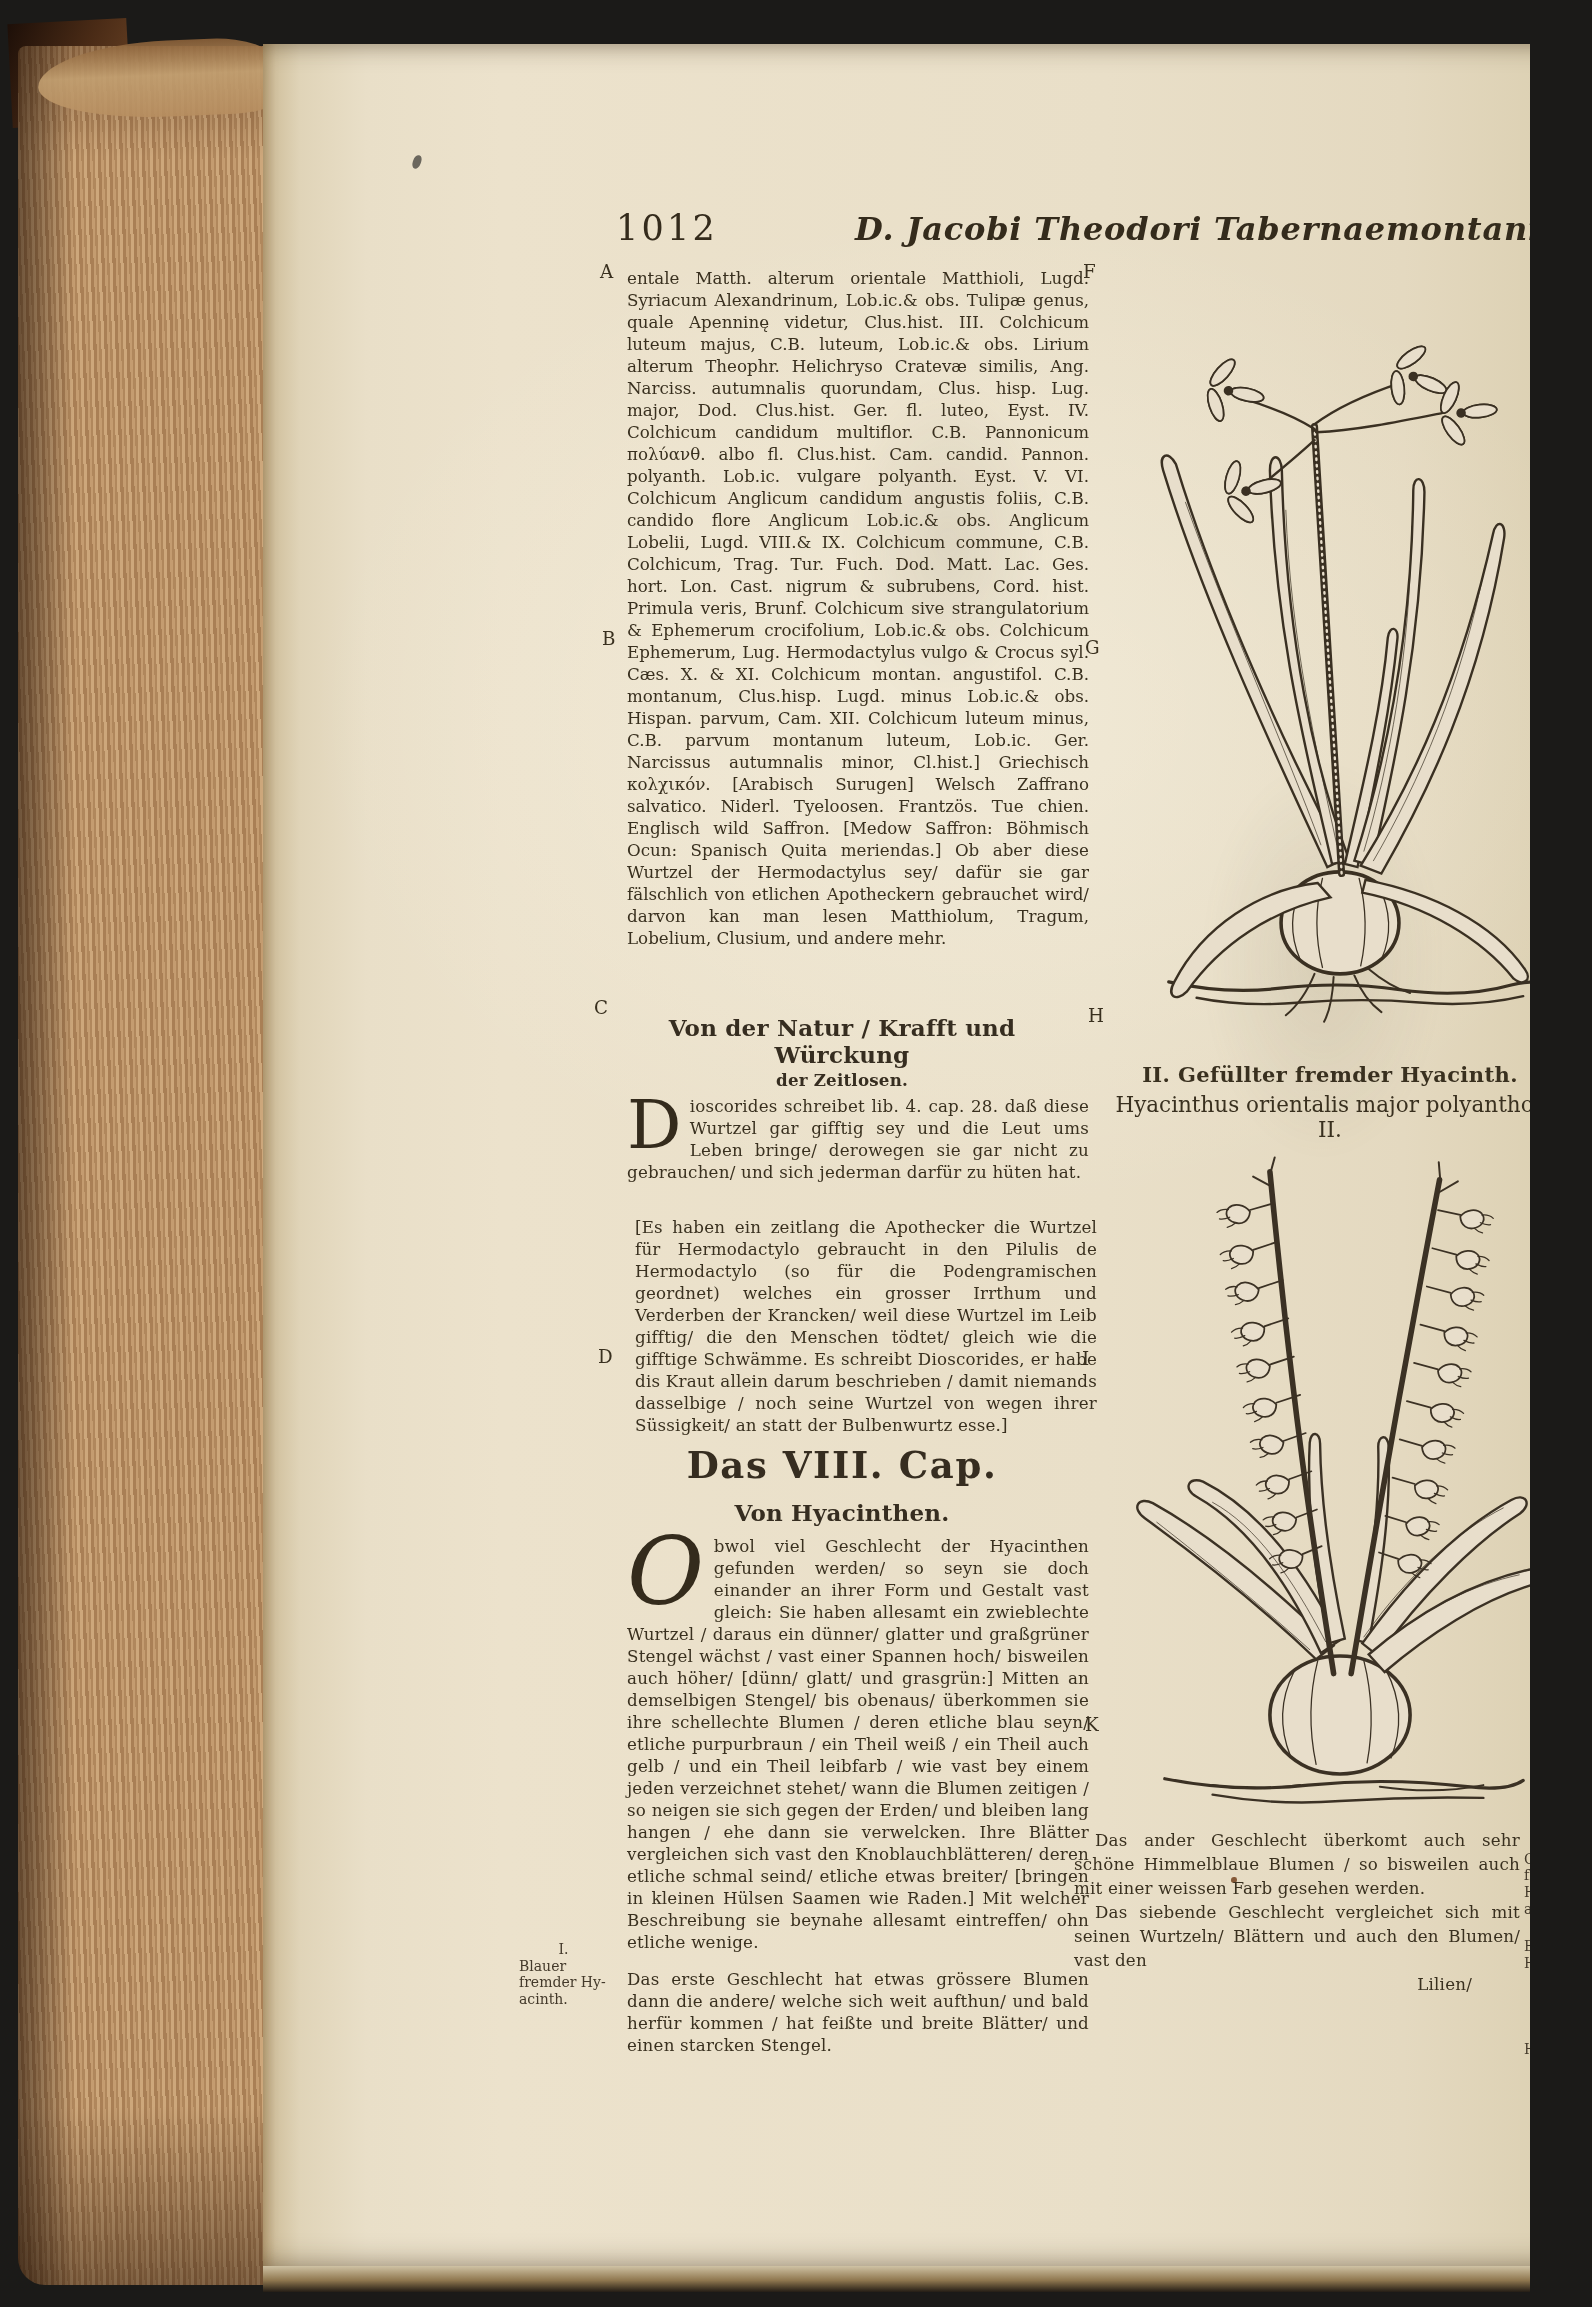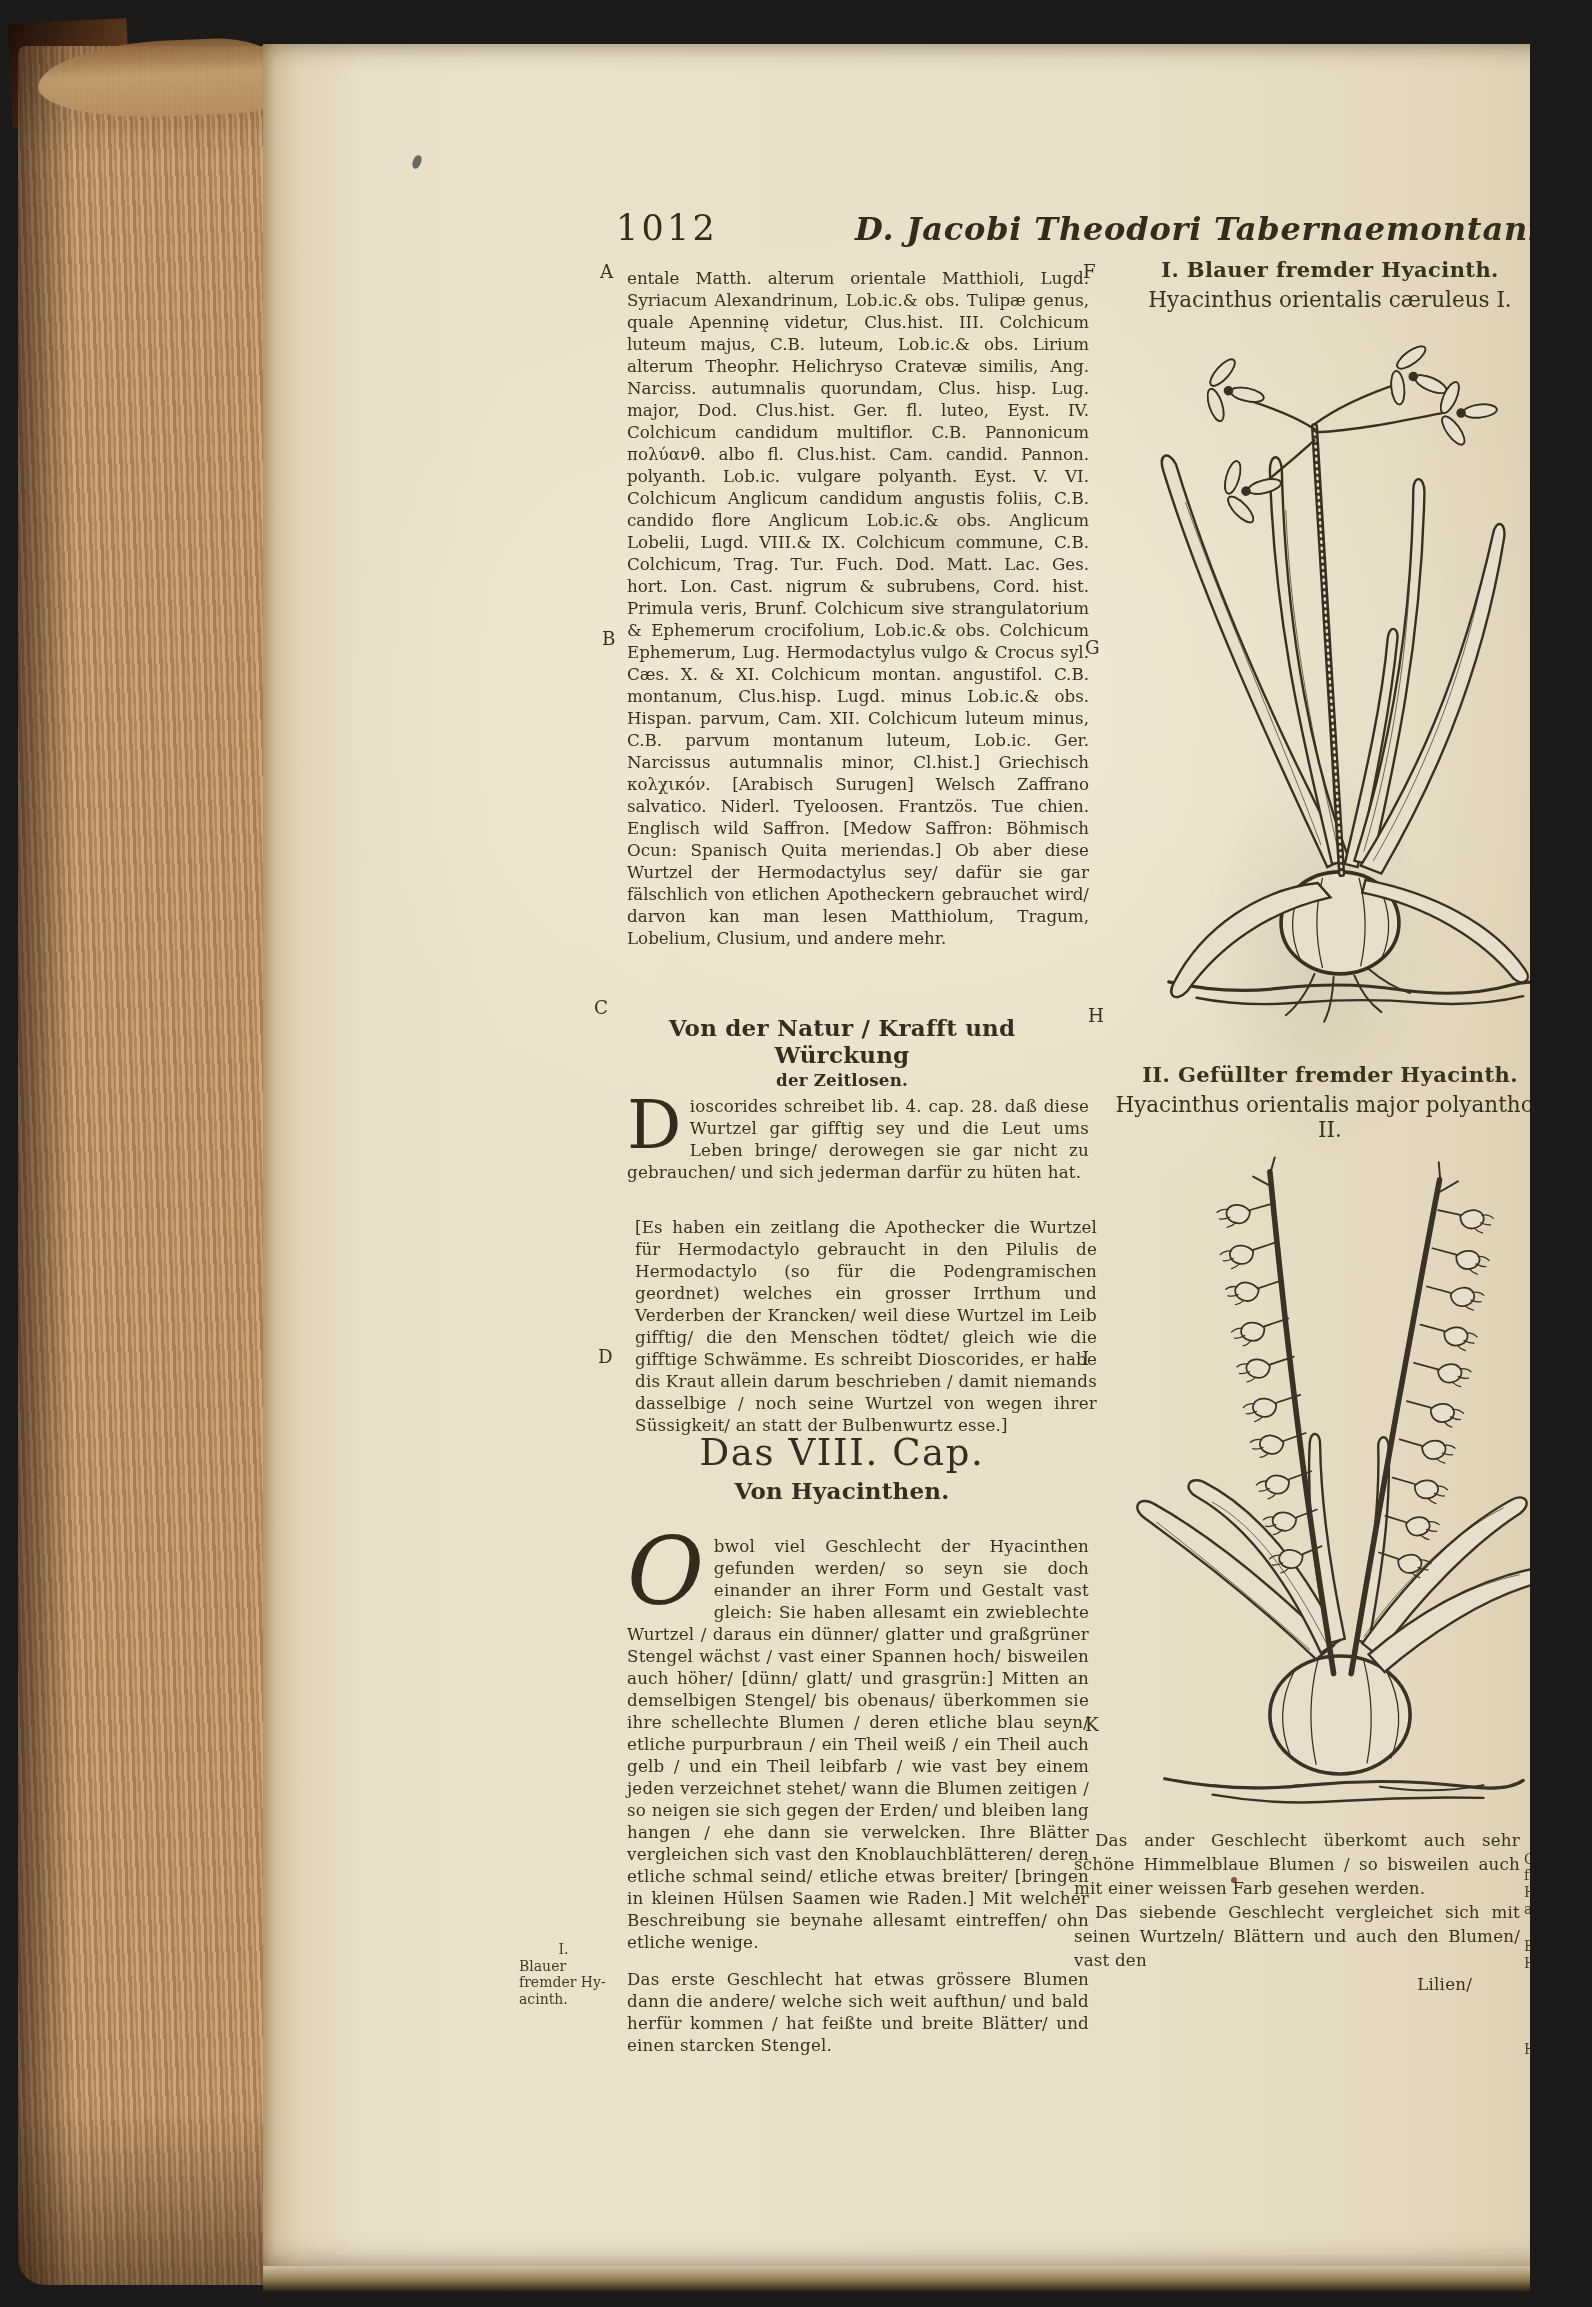--- a/index.html
+++ b/index.html
@@ -50,21 +50,21 @@
   #running-title{position:absolute;left:250px;top:1.6px;font-size:32px;font-weight:bold;
     letter-spacing:0.8px;color:#342b1c;white-space:nowrap;font-style:italic;}
 
   #para-synonyms{left:348px;top:207px;}
   #nature-heading-block{left:348px;top:970px;width:462px;text-align:center;}
   #nature-heading{font-size:23px;font-weight:bold;margin:0;}
   #nature-subheading{font-size:16.7px;font-weight:bold;margin:1.6px 0 0 0;}
   #para-dioscorides{left:348px;top:1035px;}
   #para-apothecary{left:356px;top:1156px;}
   #chapter-block{left:348px;top:1387px;width:462px;text-align:center;}
-  #chapter-heading{font-size:37px;font-weight:normal;margin:0;letter-spacing:1.6px;}
+  #chapter-heading{font-size:37px;font-weight:bold;margin:12px;letter-spacing:1.6px;}
   #chapter-subheading{font-size:23px;font-weight:bold;margin:3.2px 0 0 0;}
   #para-hyacinth{left:348px;top:1475px;}
   #para-first-kind{left:348px;top:1908px;}
 
   .dropcap{float:left;font-size:68px;line-height:56px;padding:1.6px 8px 0 0;color:#342b1c;}
   .dropcap-big{float:left;font-size:94px;line-height:73px;padding:0 9.6px 0 0;color:#342b1c;
     font-style:italic;}
 
   .margin-letter{position:absolute;font-size:18.3px;color:#39301f;}
   .margin-note{position:absolute;width:94px;font-size:14px;line-height:16.7px;color:#43392a;}
@@ -148,24 +148,20 @@
     <span class="margin-letter" style="left:819px;top:1304px;">I</span>
     <span class="margin-letter" style="left:822px;top:1670px;">K</span>
 
     <div class="margin-note" id="note-first">
       <span class="mn-line">I.</span>
       <span class="mn-line">Blauer</span>
       <span class="mn-line">fremder Hy-</span>
       <span class="mn-line">acinth.</span>
     </div>
 
-    <div class="fig-caption" id="fig1-caption">
-      <span class="cap-de">I. Blauer fremder Hyacinth.</span>
-      <span class="cap-la">Hyacinthus orientalis cæruleus I.</span>
-    </div>
 
     <svg class="abs" id="fig1-art" width="478" height="701" viewBox="0 0 600 880">
       <defs>
         <g id="f1star">
           <ellipse cx="24" cy="0" rx="21" ry="8" fill="#e8decb" stroke="#3a3022" stroke-width="2.2"></ellipse>
           <ellipse cx="12" cy="20.8" rx="21" ry="8" transform="rotate(60)" fill="#e8decb" stroke="#3a3022" stroke-width="2.2"></ellipse>
           <ellipse cx="-12" cy="20.8" rx="21" ry="8" transform="rotate(120)" fill="#e8decb" stroke="#3a3022" stroke-width="2.2"></ellipse>
           <ellipse cx="-24" cy="0" rx="21" ry="8" transform="rotate(180)" fill="#e8decb" stroke="#3a3022" stroke-width="2.2"></ellipse>
           <ellipse cx="-12" cy="-20.8" rx="21" ry="8" transform="rotate(240)" fill="#e8decb" stroke="#3a3022" stroke-width="2.2"></ellipse>
           <ellipse cx="12" cy="-20.8" rx="21" ry="8" transform="rotate(300)" fill="#e8decb" stroke="#3a3022" stroke-width="2.2"></ellipse>

